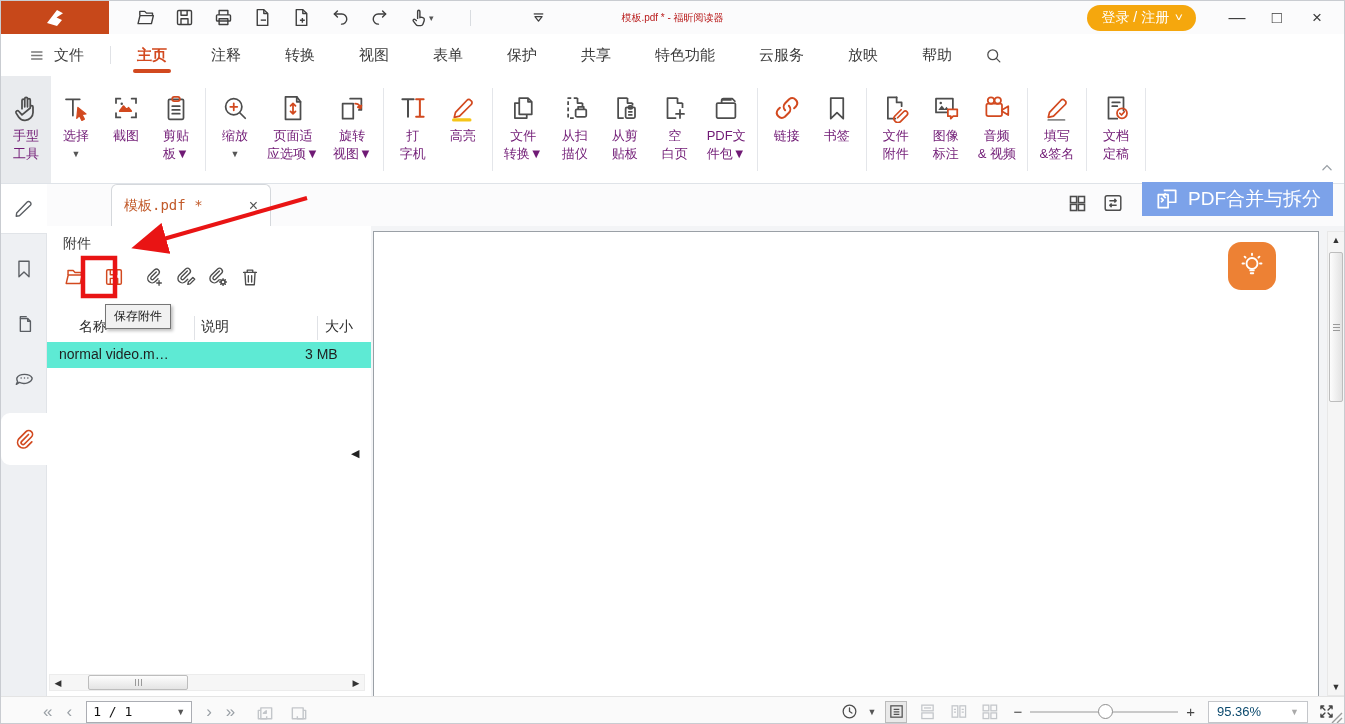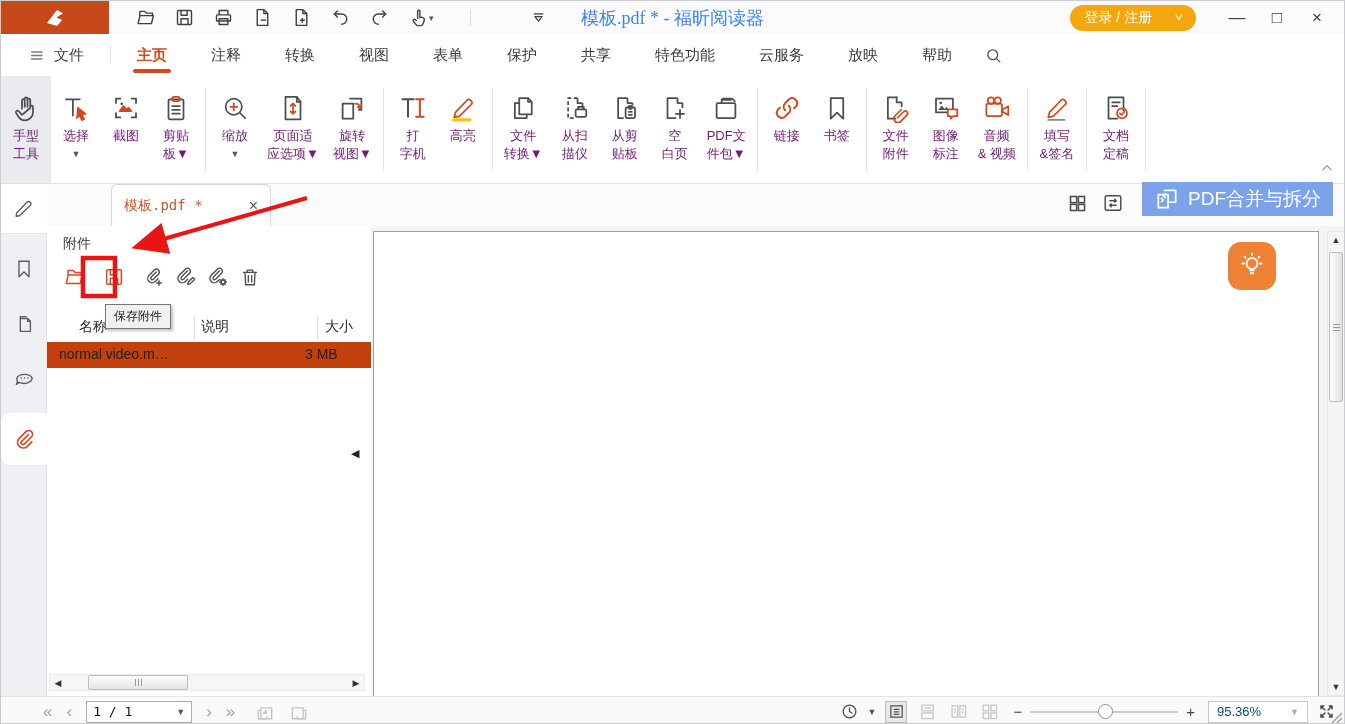--- a/index.html
+++ b/index.html
@@ -12,25 +12,25 @@
   .muted{color:#c3c6ca;}
 
   
   .titlebar{position:absolute;left:0;top:0;width:100%;height:33px;background:#fbfbfc;
             display:flex;align-items:center;}
   .logo{width:108px;height:33px;background:#c7481a;display:flex;align-items:center;justify-content:center;flex:0 0 auto;}
   .qat{display:flex;align-items:center;gap:18px;margin-left:26px;}
   .qat-btn{display:flex;align-items:center;color:#3f3f3f;cursor:default;}
   .qat-sep{width:1px;height:16px;background:#d9dce0;margin-left:18px;}
   .collapse-tb{margin-left:40px;}
-  .title-text{position:absolute;left:50%;transform:translateX(-50%);font-family:Liberation Serif, serif;
-              font-size:18px;color:#3b82f6;white-space:nowrap;}
+  .title-text{position:absolute;left:50%;transform:translateX(-50%);font-family:Liberation Sans, sans-serif;
+              font-size:10px;color:#b91c1c;white-space:nowrap;}
   .tb-right{position:absolute;right:10px;top:0;height:33px;display:flex;align-items:center;gap:8px;}
   .login-btn{height:26px;padding:0 14px;border-radius:13px;background:#f5a70d;color:#fff;
-             font-size:14px;display:flex;align-items:center;gap:24px;}
+             font-size:14px;display:flex;align-items:center;gap:7px;}
   .login-caret{font-size:10px;transform:scaleX(1.4);}
   .winbtns{display:flex;align-items:center;gap:6px;margin-left:16px;}
   .winbtn{width:34px;height:28px;display:flex;align-items:center;justify-content:center;color:#3a3a3a;font-size:17px;}
 
   
   .menubar{position:absolute;left:0;top:33px;width:100%;height:42px;background:#fff;
            display:flex;align-items:center;padding-left:18px;}
   .menu-item{position:relative;font-size:15px;color:#3c3c3c;padding:0 10px;margin:0 12px;height:42px;
              display:flex;align-items:center;}
   .menu-item.first{display:flex;gap:8px;margin-left:0;}
@@ -72,21 +72,21 @@
   .panel{position:absolute;left:46px;top:225px;width:324px;height:470px;background:#fff;}
   .panel-title{position:absolute;left:16px;top:9px;font-size:14px;color:#3c3c3c;}
   .ptoolbar{position:absolute;left:16px;top:38px;display:flex;align-items:center;gap:10px;}
   .ptool{width:22px;height:26px;display:flex;align-items:center;justify-content:center;color:#4d4d4d;}
   .ptool.orange{color:#d2491f;}
   .pt-header{position:absolute;left:0;top:90px;width:100%;height:24px;font-size:14px;color:#2c2c2c;margin-left:20px;}
   .pt-h-name{position:absolute;left:12px;top:2px;}
   .pt-h-desc{position:absolute;left:134px;top:2px;}
   .pt-h-size{position:absolute;left:258px;top:2px;}
   .pt-vline{position:absolute;top:0;width:1px;height:24px;background:#e0e2e6;}
-  .pt-row{position:absolute;left:0;top:116px;width:100%;height:26px;background:#c2410c;font-size:14px;color:#1f1f1f;}
+  .pt-row{position:absolute;left:0;top:116px;width:100%;height:26px;background:#5eead4;font-size:14px;color:#1f1f1f;}
   .pt-r-name{position:absolute;left:12px;top:4px;}
   .pt-r-size{position:absolute;left:258px;top:4px;}
   .hscroll{position:absolute;left:2px;bottom:5px;height:17px;width:316px;background:#f6f6f6;
            border:1px solid #ececec;display:flex;align-items:center;}
   .hs-arrow{width:16px;text-align:center;font-size:9px;color:#333;}
   .hs-track{position:relative;flex:1;height:100%;}
   .hs-thumb{position:absolute;left:22px;top:0;width:100px;height:15px;background:linear-gradient(#fdfdfd,#e4e4e4);
             border:1px solid #bdbdbd;border-radius:2px;display:flex;align-items:center;justify-content:center;gap:2px;}
   .grip-v{width:1px;height:7px;background:#9a9a9a;}
 

